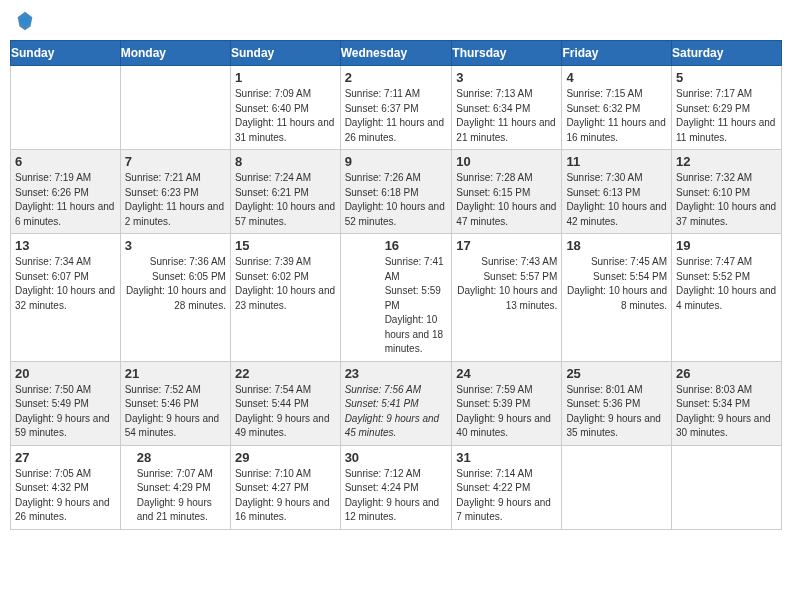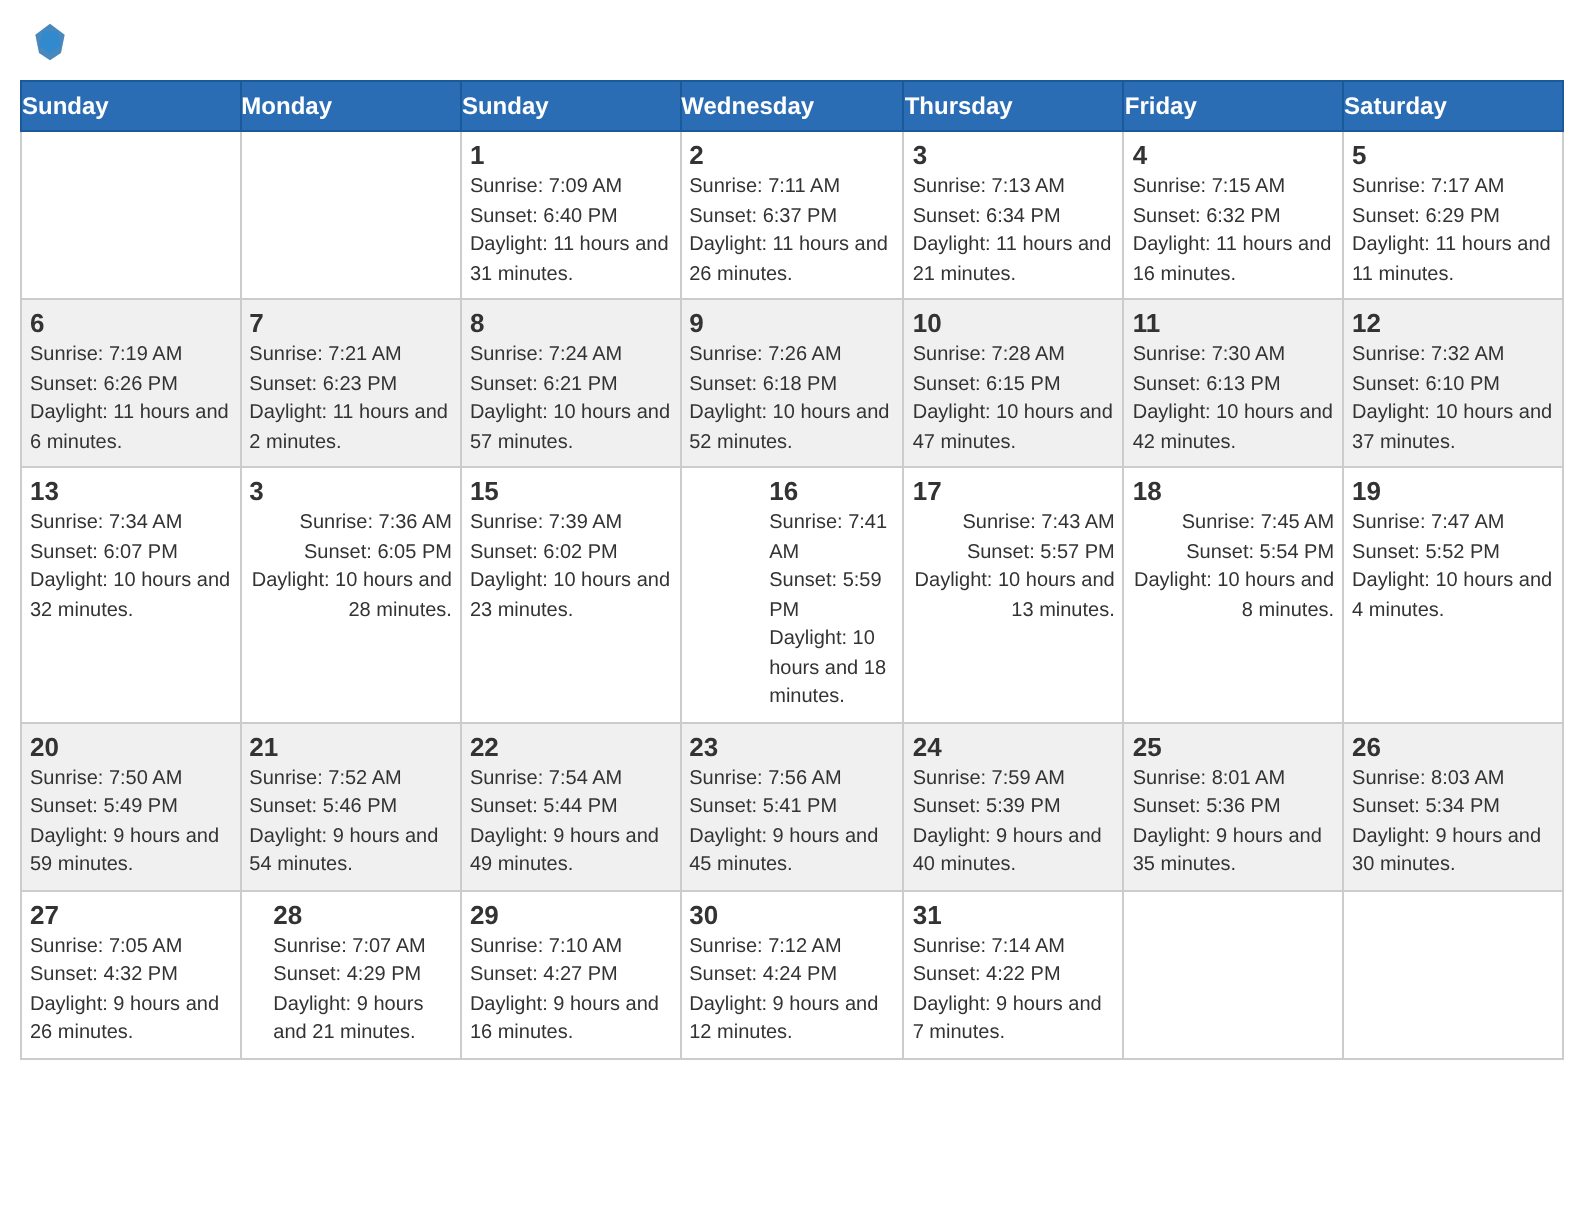--- a/index.html
+++ b/index.html
@@ -255,21 +255,21 @@
 Daylight: 9 hours and 54 minutes.</div>
         </td>
         <td style="background: rgb(240, 240, 240);">
           <span class="day-num">22</span>
           <div class="day-info" style="white-space: pre-line;">Sunrise: 7:54 AM
 Sunset: 5:44 PM
 Daylight: 9 hours and 49 minutes.</div>
         </td>
         <td style="background: rgb(240, 240, 240);">
           <span class="day-num">23</span>
-          <div class="day-info" style="white-space: pre-line;">Sunrise: 7:56 AM
+          <div class="day-info" style="white-space: pre-line; font-style: italic;">Sunrise: 7:56 AM
 Sunset: 5:41 PM
 Daylight: 9 hours and 45 minutes.</div>
         </td>
         <td style="background: rgb(240, 240, 240);">
           <span class="day-num">24</span>
           <div class="day-info" style="white-space: pre-line;">Sunrise: 7:59 AM
 Sunset: 5:39 PM
 Daylight: 9 hours and 40 minutes.</div>
         </td>
         <td style="background: rgb(240, 240, 240);">

